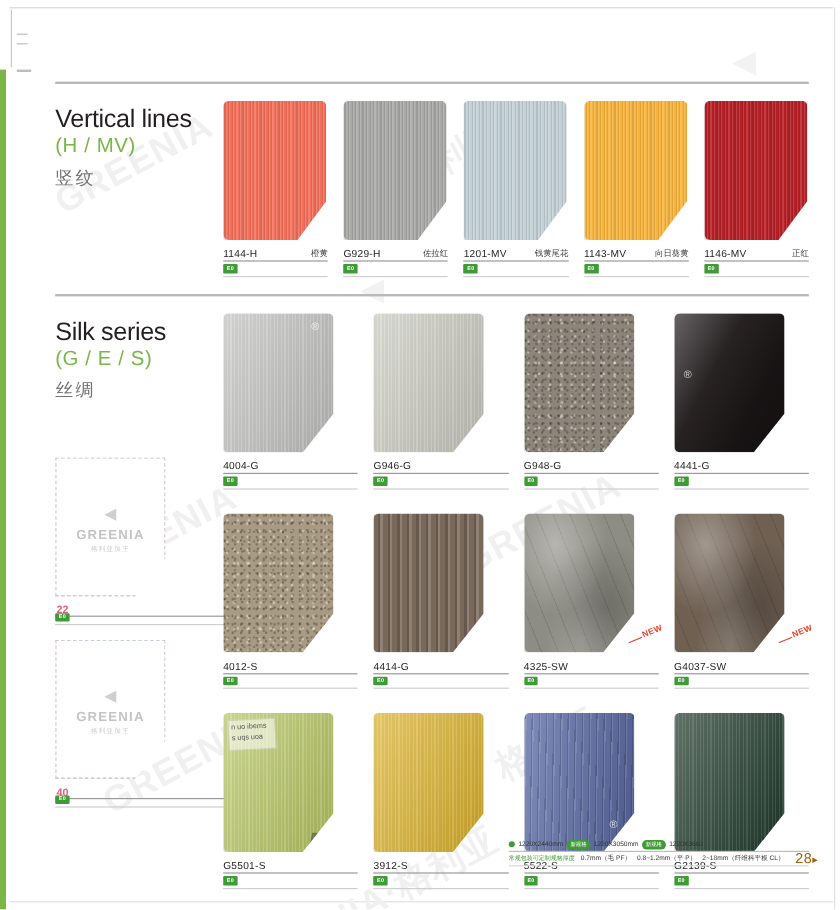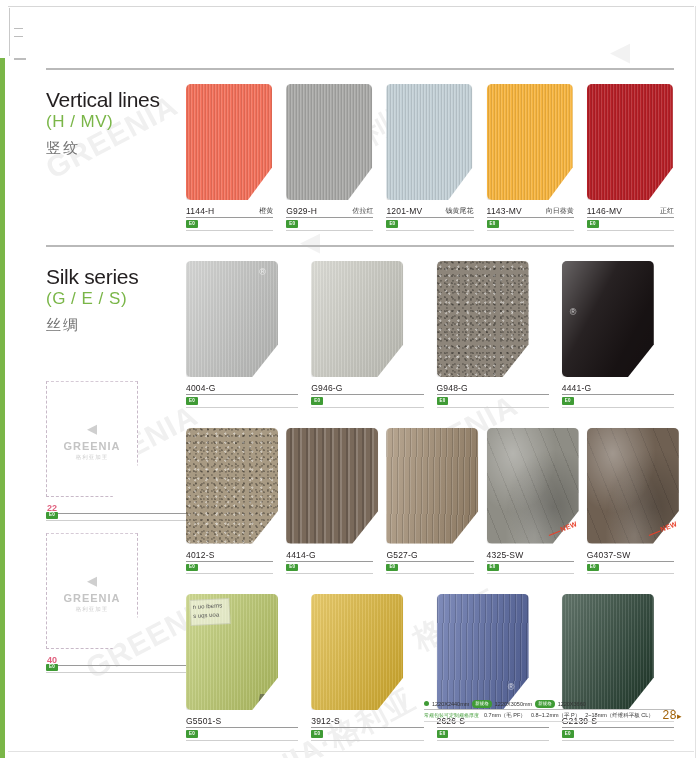--- a/index.html
+++ b/index.html
@@ -705,37 +705,20 @@
                 <span class="cap-cn"></span>
               </div>
               <div class="cap-meta">
                   <span class="eco-badge">E0</span>
                 </div>
             </div>
           </div>
           <div class="cell">
             <div class="chip-wrap">
               <div class="chip wide">
-                  <div class="base" id="s22b" style="background: rgb(163, 141, 114);"></div>
-                  <div class="tex tex-wood"></div>
-                </div>
-            </div>
-            <div class="caption">
-              <div class="cap-line">
-                <span class="cap-code">G527-G</span>
-                <span class="cap-cn"></span>
-              </div>
-              <div class="cap-meta">
-                  <span class="eco-badge">E0</span>
-                </div>
-            </div>
-          </div>
-          <div class="cell">
-            <div class="chip-wrap">
-              <div class="chip wide">
                   <div class="base" id="s23b" style="background: rgb(142, 141, 133);"></div>
                   <div class="tex tex-stone"></div>
                 </div>
               <span class="new-badge">NEW</span>
             </div>
             <div class="caption">
               <div class="cap-line">
                 <span class="cap-code">4325-SW</span>
                 <span class="cap-cn"></span>
               </div>
@@ -806,21 +789,21 @@
           <div class="cell">
             <div class="chip-wrap">
               <div class="chip wide">
                   <div class="base" id="s32b" style="background: rgb(91, 107, 166);"></div>
                   <div class="tex tex-wood"></div>
                 <span class="reg-mark" style="right:14px;bottom:18px;">®</span>
               </div>
             </div>
             <div class="caption">
               <div class="cap-line">
-                <span class="cap-code">2626-S</span>
+                <span class="cap-code">5522-S</span>
                 <span class="cap-cn"></span>
               </div>
               <div class="cap-meta">
                   <span class="eco-badge">E0</span>
                 </div>
             </div>
           </div>
           <div class="cell">
             <div class="chip-wrap">
               <div class="chip wide">

